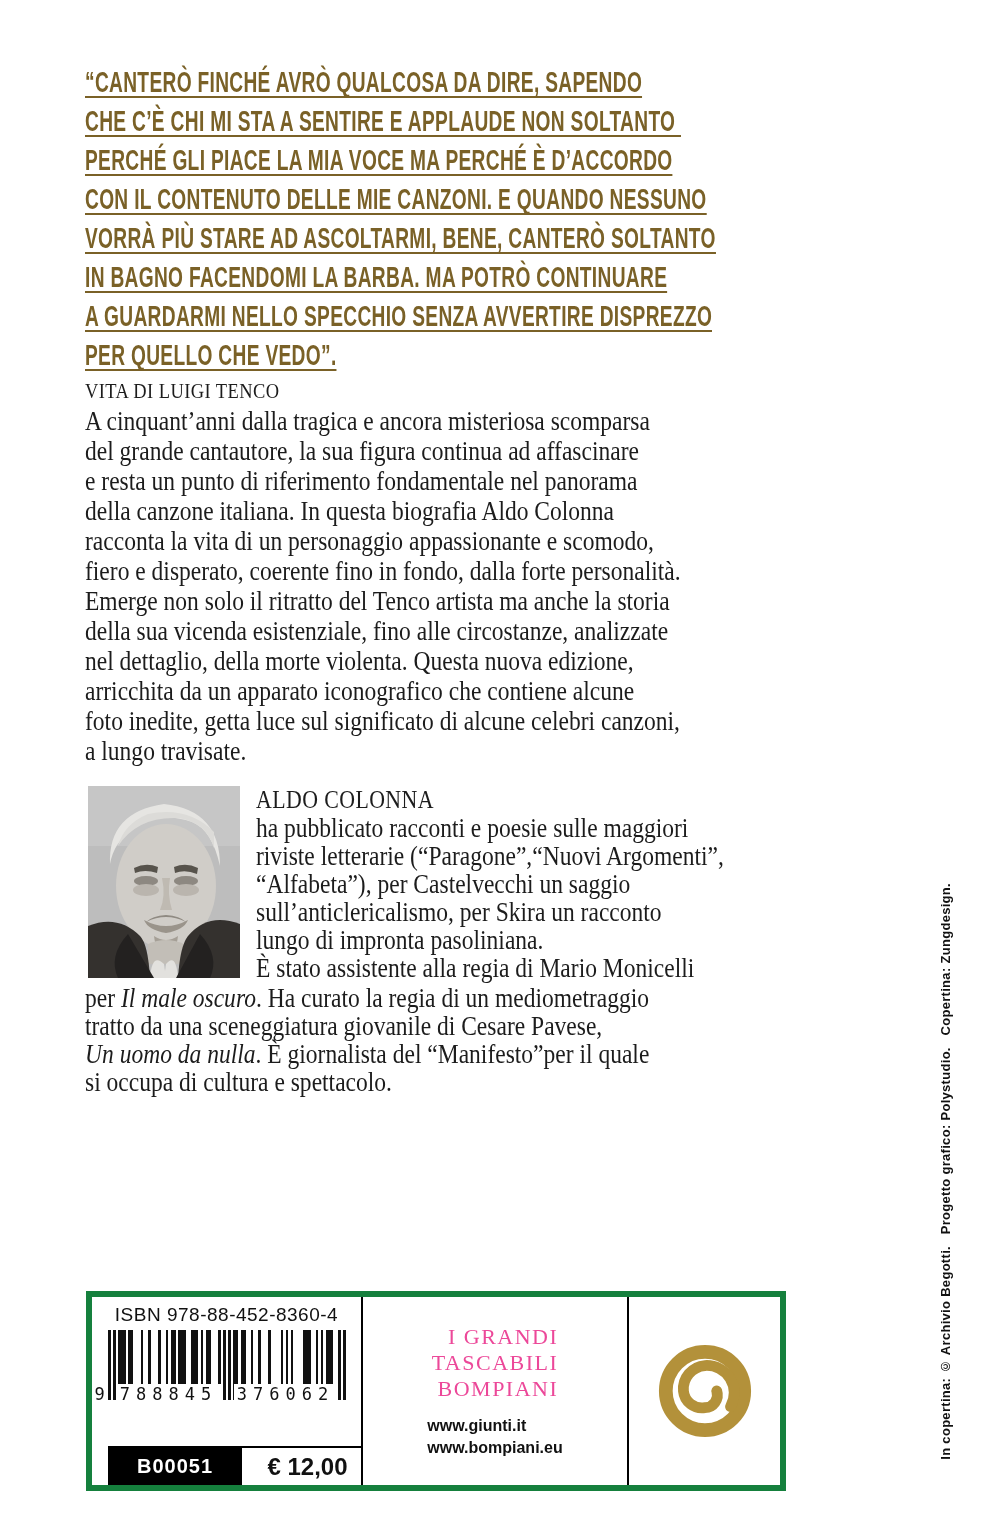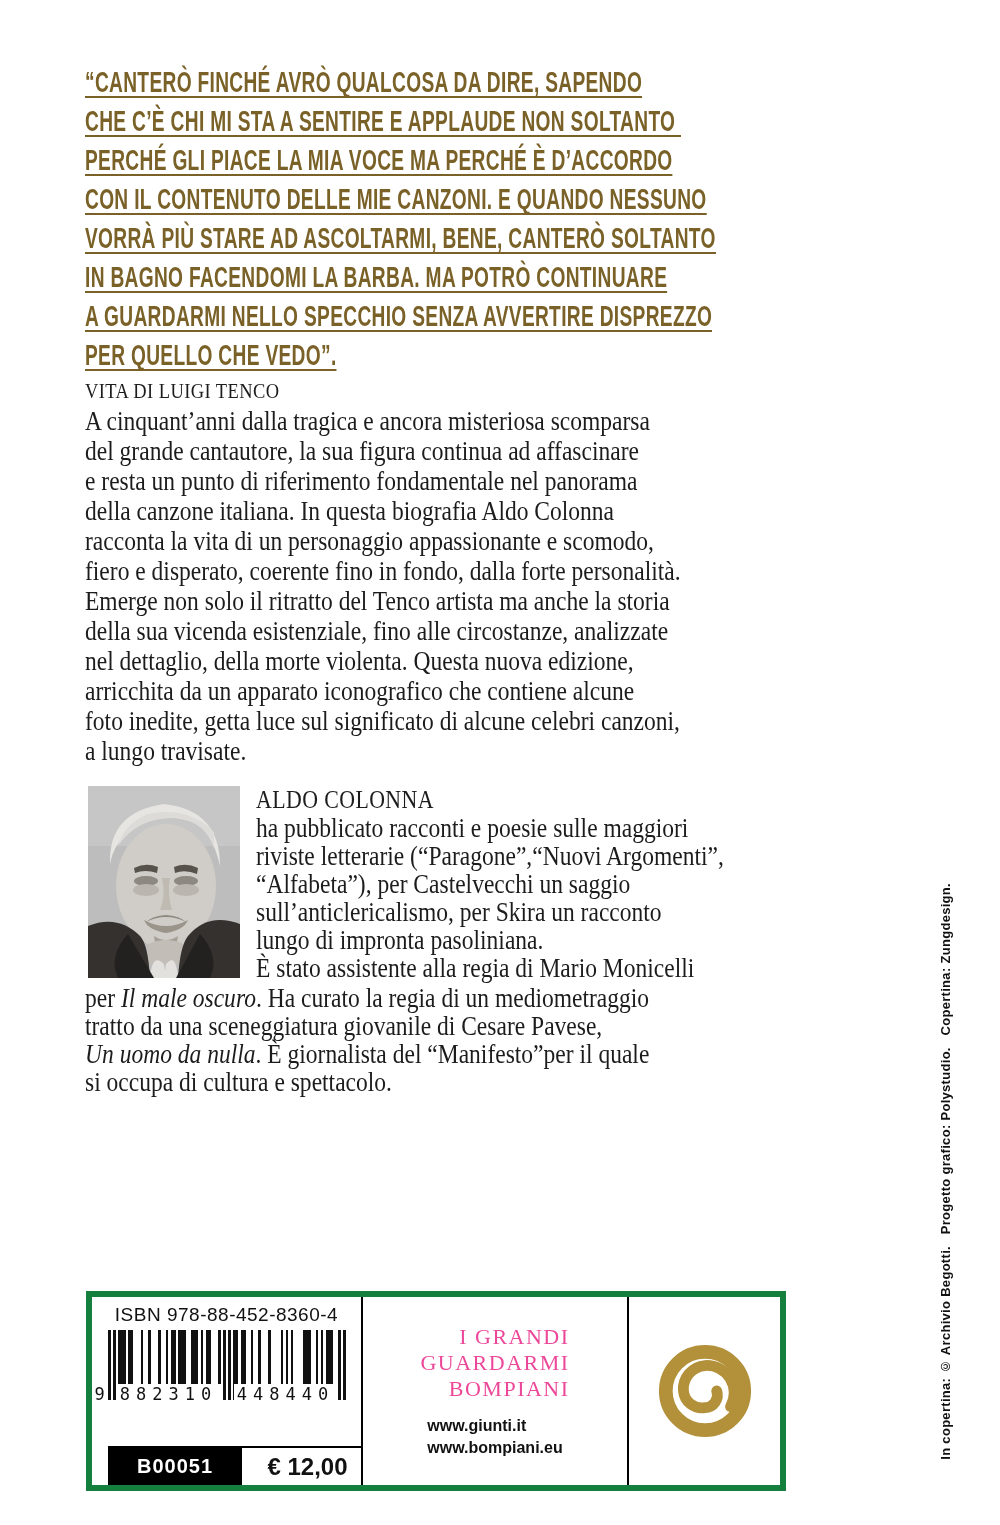--- a/index.html
+++ b/index.html
@@ -176,34 +176,34 @@
             <rect x="78" y="0" width="3" height="30"></rect>
             <rect x="83" y="0" width="1" height="30"></rect>
             <rect x="85" y="0" width="1" height="30"></rect>
             <rect x="87" y="0" width="3" height="30"></rect>
             <rect x="92" y="0" width="1" height="30"></rect>
             <rect x="94" y="0" width="1" height="30"></rect>
           </svg>
         <div class="digits-row">
           <span class="dspan d9">9</span>
           <span class="gap1"></span>
-          <span class="dspan dgrp">882310</span>
+          <span class="dspan dgrp">788845</span>
           <span class="gap2"></span>
-          <span class="dspan dgrp">448440</span>
+          <span class="dspan dgrp">376062</span>
         </div>
       </div>
       <div class="bottom-row">
         <div class="code-box">B00051</div>
         <div class="price-box">€ 12,00</div>
       </div>
     </div>
     <div class="sec-mid">
       <div class="imprint">
         <div>I GRANDI</div>
-        <div>GUARDARMI</div>
+        <div>TASCABILI</div>
         <div>BOMPIANI</div>
       </div>
       <div class="urls">
         <div>www.giunti.it</div>
         <div>www.bompiani.eu</div>
       </div>
     </div>
     <div class="sec-right">
       <svg width="98" height="98" viewBox="-50 -50 100 100">
         <circle cx="0" cy="0" r="40" fill="none" stroke="#b3913a" stroke-width="14"></circle>

